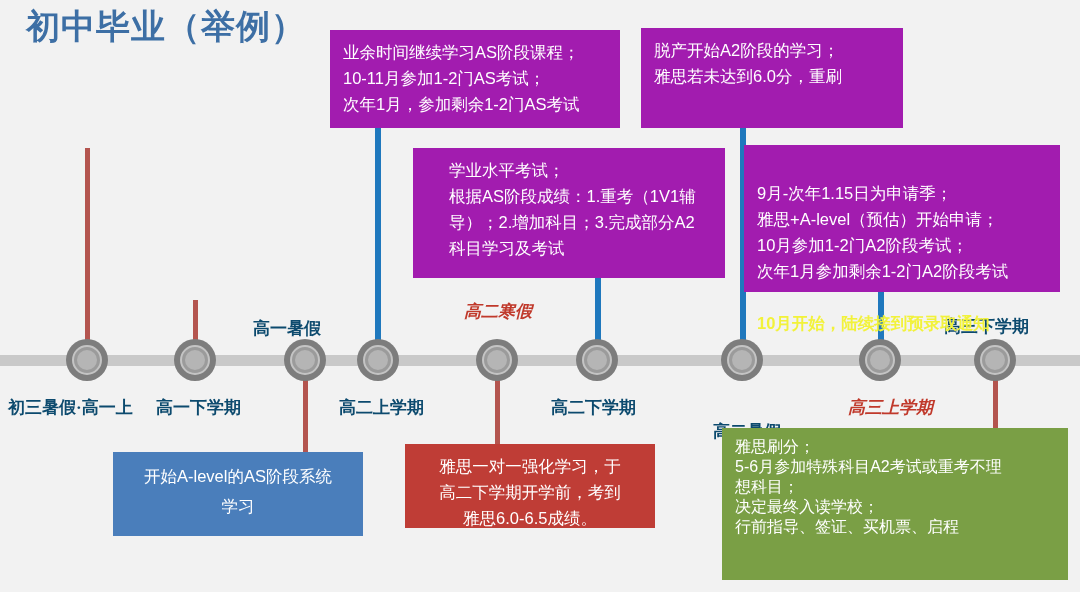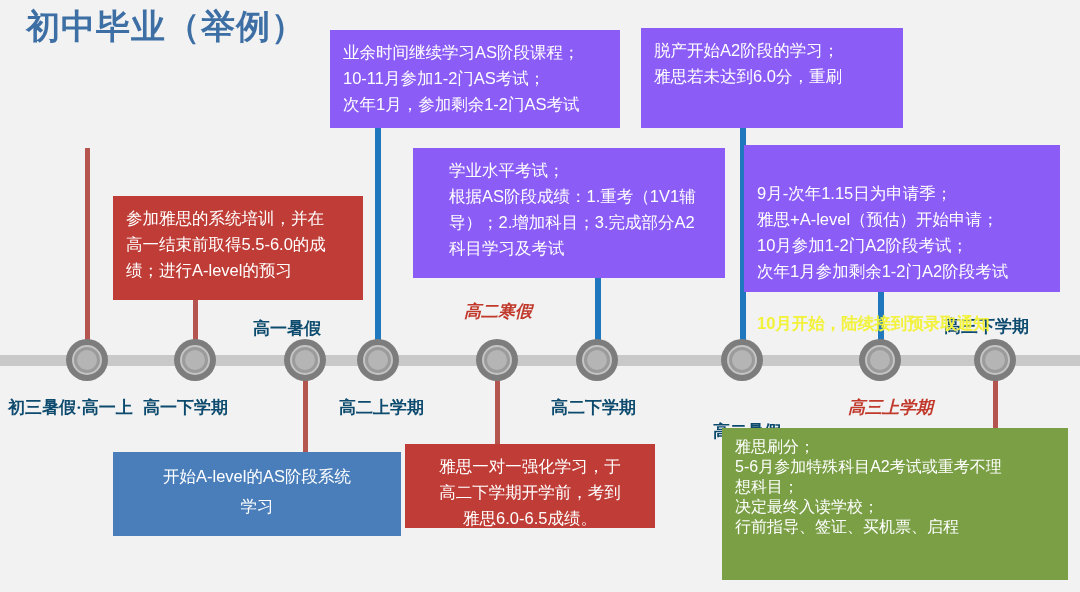--- a/index.html
+++ b/index.html
@@ -67,21 +67,21 @@
   .box{
     position:absolute;
     box-sizing:border-box;
     color:#ffffff;
     font-size:16.5px;
     line-height:26px;
     padding:9px 13px;
     white-space:pre-line;
   }
   .box.red{background:#bf3d36;}
-  .box.blue{background:#8b5cf6;}
+  .box.blue{background:#a21caf;}
   .box.steel{background:#4a7ebb;}
   .box.green{background:#7a9f45;}
   .box.center{text-align:center;}
   .hl{color:#f2f23a;font-weight:bold;}
 </style>
 </head>
 <body>
 
 <div id="stage">
 
@@ -130,33 +130,30 @@
   <div class="node" style="left:859px;">
       <div class="ring"></div>
       <div class="core"></div>
     </div>
   <div class="node" style="left:974px;">
       <div class="ring"></div>
       <div class="core"></div>
     </div>
 
   <div class="nodelabel" style="left:8px;   top:396px;">初三暑假·高一上</div>
-  <div class="nodelabel" style="left:143px; top:396px;text-align:right;">高一下学期</div>
+  <div class="nodelabel" style="left:156px; top:396px;text-align:right;">高一下学期</div>
   <div class="nodelabel" style="left:253px; top:317px;">高一暑假</div>
   <div class="nodelabel" style="left:339px; top:396px;">高二上学期</div>
   <div class="nodelabel red" style="left:464px; top:300px;">高二寒假</div>
   <div class="nodelabel" style="left:551px; top:396px;">高二下学期</div>
   <div class="nodelabel" style="left:713px; top:420px;">高二暑假</div>
   <div class="nodelabel red" style="left:848px; top:396px;">高三上学期</div>
   <div class="nodelabel" style="left:944px; top:315px;">高三下学期</div>
 
 
-  <div class="box red" style="left:113px; top:196px; width:250px; height:104px;">参加雅思的系统培训，并在
-高一结束前取得5.5-6.0的成
-绩；进行A-level的预习</div>
 
   <div class="box blue" style="left:330px; top:30px;  width:290px; height:98px;">业余时间继续学习AS阶段课程；
 10-11月参加1-2门AS考试；
 次年1月，参加剩余1-2门AS考试</div>
 
   <div class="box blue" style="left:413px; top:148px; width:312px; height:130px;padding-left:36px;">学业水平考试；
 根据AS阶段成绩：1.重考（1V1辅
 导）；2.增加科目；3.完成部分A2
 科目学习及考试</div>
 
@@ -164,21 +161,21 @@
 雅思若未达到6.0分，重刷</div>
 
   <div class="box blue" style="left:744px; top:145px; width:316px; height:147px;">
     <span>9月-次年1.15日为申请季；
 雅思+A-level（预估）开始申请；
 10月参加1-2门A2阶段考试；
 次年1月参加剩余1-2门A2阶段考试</span><br>
     <span class="hl">10月开始，陆续接到预录取通知</span>
   </div>
 
-  <div class="box steel center" style="left:113px; top:452px; width:288px; height:84px; line-height:30px;">开始A-level的AS阶段系统
+  <div class="box steel center" style="left:113px; top:452px; width:250px; height:84px; line-height:30px;">开始A-level的AS阶段系统
 学习</div>
 
   <div class="box red center" style="left:405px; top:444px; width:250px; height:84px;">雅思一对一强化学习，于
 高二下学期开学前，考到
 雅思6.0-6.5成绩。</div>
 
   <div class="box green" style="left:722px; top:428px; width:346px; height:152px; line-height:20px; font-size:16px;">雅思刷分；
 5-6月参加特殊科目A2考试或重考不理
 想科目；
 决定最终入读学校；

